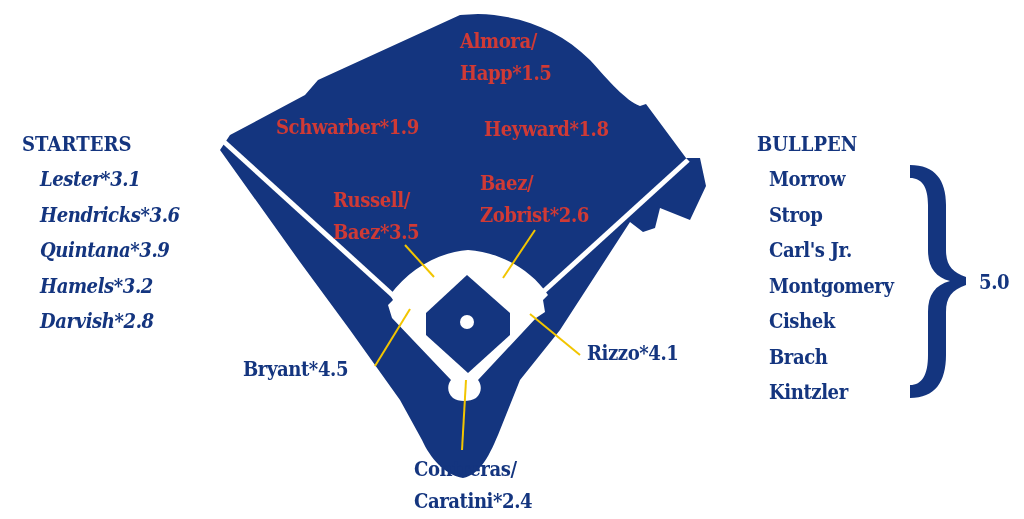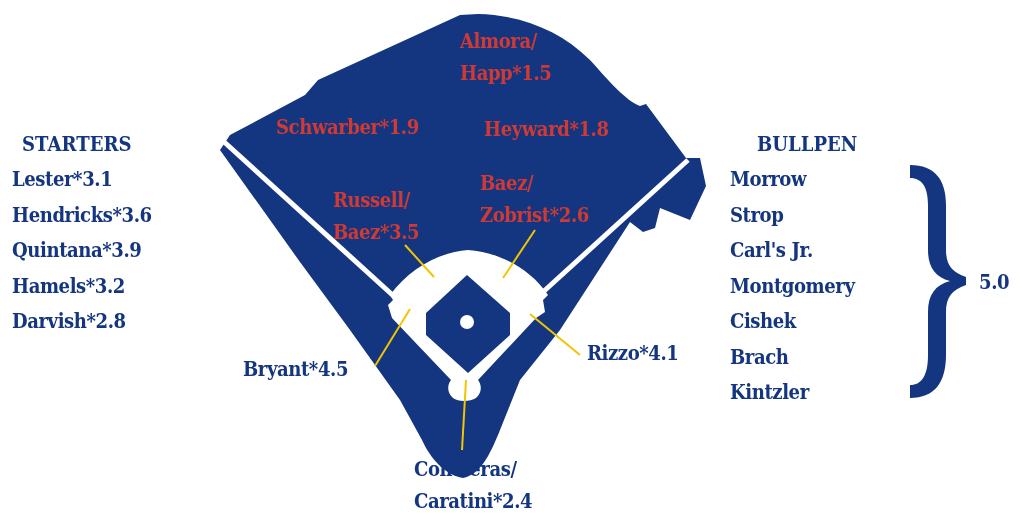--- a/index.html
+++ b/index.html
@@ -36,30 +36,30 @@
   <line x1="405" y1="245" x2="434" y2="277" stroke="#f2c500" stroke-width="2"></line>
   <line x1="535" y1="230" x2="503" y2="278" stroke="#f2c500" stroke-width="2"></line>
   <line x1="410" y1="309" x2="375" y2="366" stroke="#f2c500" stroke-width="2"></line>
   <line x1="530" y1="314" x2="580" y2="355" stroke="#f2c500" stroke-width="2"></line>
   <line x1="466" y1="380" x2="462" y2="450" stroke="#f2c500" stroke-width="2"></line>
 
   <path fill="#14357f" d="M910,165 C935,165 946,180 946,205 L946,250 C946,265 952,272 966,277 L966,285 C952,290 946,297 946,312 L946,355 C946,382 935,398 910,398 L910,385 C922,385 928,375 928,355 L928,312 C928,295 935,285 950,281 C935,277 928,267 928,250 L928,205 C928,187 922,178 910,178 Z"></path>
 </svg>
 
 <div class="heading" style="left:22px; top:126px;">STARTERS</div>
-<ul class="list" style="left:12px; top:161px;">
+<ul class="list" style="left:40px; top:161px;font-style:italic;">
   <li>Lester*3.1</li>
   <li>Hendricks*3.6</li>
   <li>Quintana*3.9</li>
   <li>Hamels*3.2</li>
   <li>Darvish*2.8</li>
 </ul>
 
 <div class="heading" style="left:757px; top:126px;">BULLPEN</div>
-<ul class="list" style="left:730px; top:161px;">
+<ul class="list" style="left:769px; top:161px;">
   <li>Morrow</li>
   <li>Strop</li>
   <li>Carl's Jr.</li>
   <li>Montgomery</li>
   <li>Cishek</li>
   <li>Brach</li>
   <li>Kintzler</li>
 </ul>
 <div class="txt navy" style="left:979px; top:268px;">5.0</div>
 

